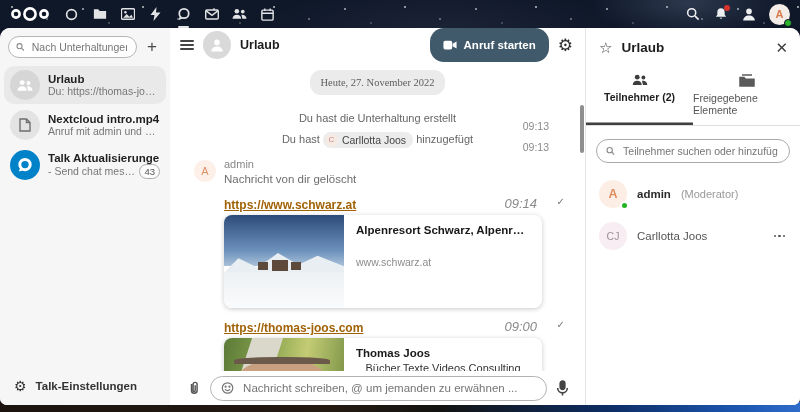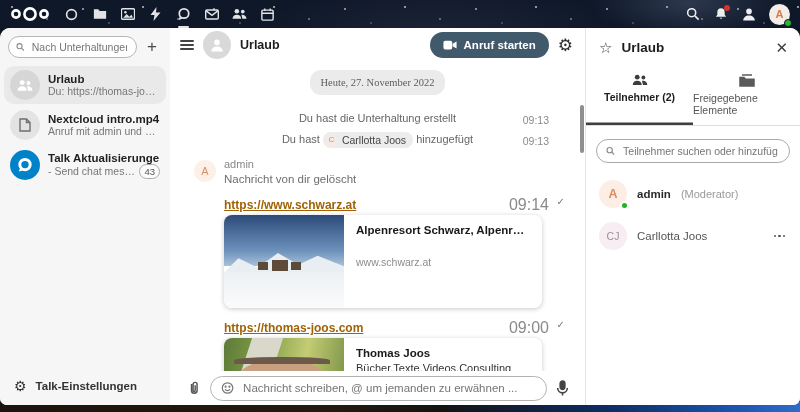--- a/index.html
+++ b/index.html
@@ -58,46 +58,46 @@
   .gearglyph{font-size:14px;line-height:14px;color:#333;}
 
   
   .chat{flex:1;min-width:0;position:relative;background:#fff;}
   .chat-header{position:absolute;top:0;left:0;right:0;height:34px;display:flex;align-items:center;gap:9px;padding:0 12px 0 10px;background:#fff;z-index:3;}
   .hamburger{width:14px;display:flex;flex-direction:column;gap:2.5px;cursor:pointer;}
   .hamburger i{height:1.6px;background:#444;border-radius:1px;}
   .h-av{width:28px;height:28px;border-radius:50%;background:#d9d9d9;display:flex;align-items:center;justify-content:center;}
   .h-title{font-size:12.5px;font-weight:bold;color:#1d1d1d;}
   .spacer{flex:1;}
-  .callbtn{height:26px;border:0;border-radius:14px;background:#40596b;color:#fff;display:flex;align-items:center;gap:7px;
+  .callbtn{height:34px;border:0;border-radius:14px;background:#40596b;color:#fff;display:flex;align-items:center;gap:7px;
     padding:12px 13px;font-size:11.5px;font-weight:bold;cursor:pointer;font-family:inherit;}
   .h-gear{font-size:17px;color:#2e2e2e;cursor:pointer;line-height:17px;}
   .messages{position:absolute;top:34px;left:0;right:0;bottom:34px;padding:6px 24px 0;overflow:hidden;}
   .datepill{width:fit-content;margin:2px auto 14px;background:#ebebeb;color:#5d5d5d;font-size:10.5px;
     padding:7px 10px;border-radius:11px;font-family:Liberation Serif, serif;}
   .sysrow{position:relative;text-align:center;font-size:11px;color:#666;margin:3px 0;height:18px;line-height:18px;}
-  .sysrow .time{position:absolute;right:12px;top:2px;font-size:10.5px;color:#8a8a8a;}
+  .sysrow .time{position:absolute;right:12px;top:8px;font-size:10.5px;color:#8a8a8a;}
   .mention{display:inline-flex;align-items:center;gap:4px;background:#ececec;border-radius:10px;padding:0 7px 0 2px;height:16px;vertical-align:middle;}
   .mention .mav{width:13px;height:13px;border-radius:50%;background:#f6ebe4;color:#c88;font-size:8px;display:flex;align-items:center;justify-content:center;}
   .mention .mname{font-size:10.5px;color:#444;}
   .adminrow{display:flex;gap:8px;margin-top:10px;}
   .a-av{width:22px;height:22px;border-radius:50%;background:#fdf0e9;color:#dc9065;font-size:11px;
     display:flex;align-items:center;justify-content:center;flex:none;margin-top:2px;}
   .a-name{font-size:11px;color:#888;}
   .a-deleted{font-size:11.5px;color:#6e6e6e;margin-top:3px;}
   .linkrow{position:relative;margin:10px 0 4px 30px;height:16px;}
   .linkrow a{font-size:12px;font-weight:bold;color:#a16207;text-decoration:underline;}
-  .linkrow .time{position:absolute;right:12px;top:1px;font-size:16px;color:#8a8a8a;}
+  .linkrow .time{position:absolute;right:24px;top:1px;font-size:13px;color:#8a8a8a;font-style:italic;}
   .linkrow .check{position:absolute;right:-4px;top:1px;font-size:10px;color:#777;}
   .pcard{display:flex;width:318px;margin:4px 0 8px 30px;border-radius:8px;background:#fff;
     box-shadow:0 1px 5px rgba(0,0,0,.22);}
   .pcard .img{width:120px;flex:none;border-radius:8px 0 0 8px;overflow:hidden;position:relative;}
   .pcard .body{flex:1;min-width:0;padding:9px 12px;}
   .pc-title{font-size:11.5px;font-weight:bold;color:#191919;white-space:nowrap;overflow:hidden;text-overflow:ellipsis;}
-  .pc-line{font-size:11px;color:#333;margin-top:3px;}
+  .pc-line{font-size:11px;color:#333;margin-top:3px;text-align:center;}
   .pc-url{font-size:10.5px;color:#8d8d8d;margin-top:20px;}
   .card1{height:93px;} .card2{height:62px;}
   
   .art-snow .sky{position:absolute;inset:0 0 45% 0;background:linear-gradient(180deg,#2d4a78 0%,#6c92bc 70%,#a9c0d8 100%);}
   .art-snow .mount{position:absolute;left:0;right:0;top:34%;height:28%;background:#e9eef3;
     clip-path:polygon(0 100%,12% 45%,28% 80%,45% 25%,62% 70%,78% 35%,100% 75%,100% 100%);}
   .art-snow .ground{position:absolute;left:0;right:0;bottom:0;height:38%;background:linear-gradient(180deg,#eef1f4,#fafbfc);}
   .art-snow .bld{position:absolute;background:#5d4a3a;}
   
   .art-face .field{position:absolute;inset:0;background:linear-gradient(100deg,#5c7a38 0%,#86a24c 35%,#c4cc74 65%,#7a9247 100%);}

